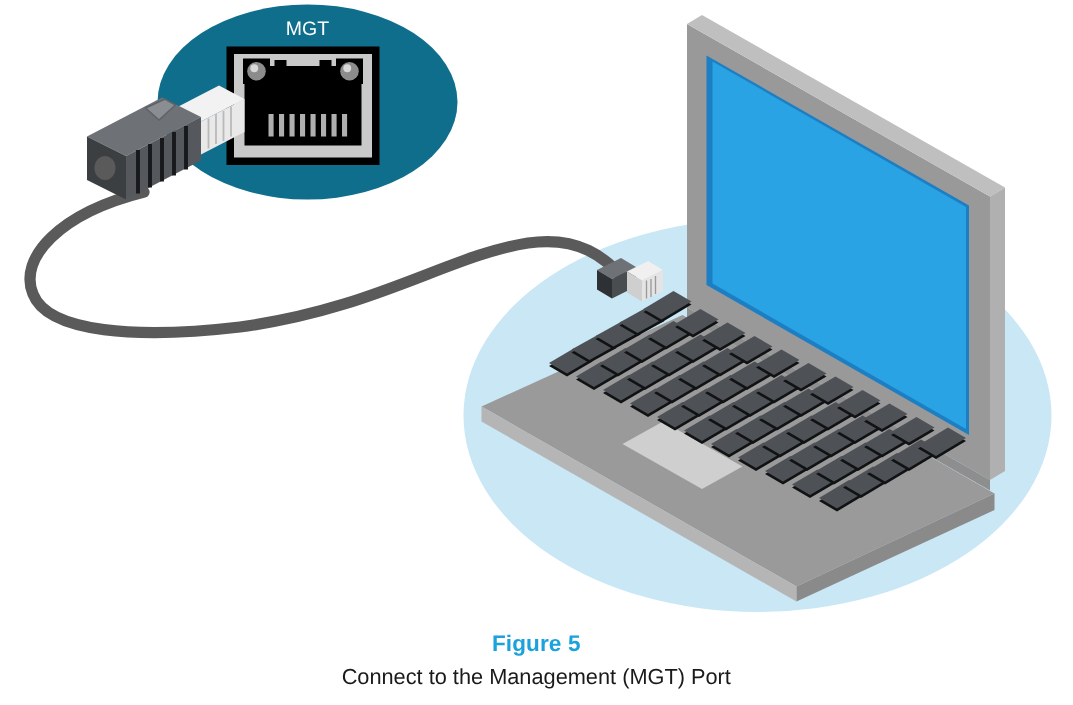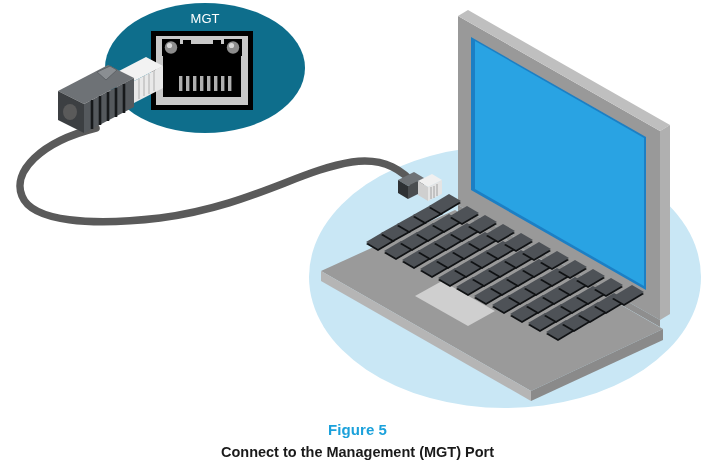--- a/index.html
+++ b/index.html
@@ -38,21 +38,21 @@
     font-family: "Liberation Sans", sans-serif;
     font-size: 15px;
     font-weight: bold;
     color: #1BA1DB;
     line-height: 19px;
     letter-spacing: 0.1px;
   }
   .caption-sub {
     font-family: "Liberation Sans", sans-serif;
     font-size: 14.5px;
-    font-weight: bold;
+    font-weight: normal;
     color: #1a1a1a;
     line-height: 20px;
     margin-top: 3px;
   }
   .port-label {
     font-family: "Liberation Sans", sans-serif;
     font-size: 13px;
     fill: #ffffff;
   }
 </style>

